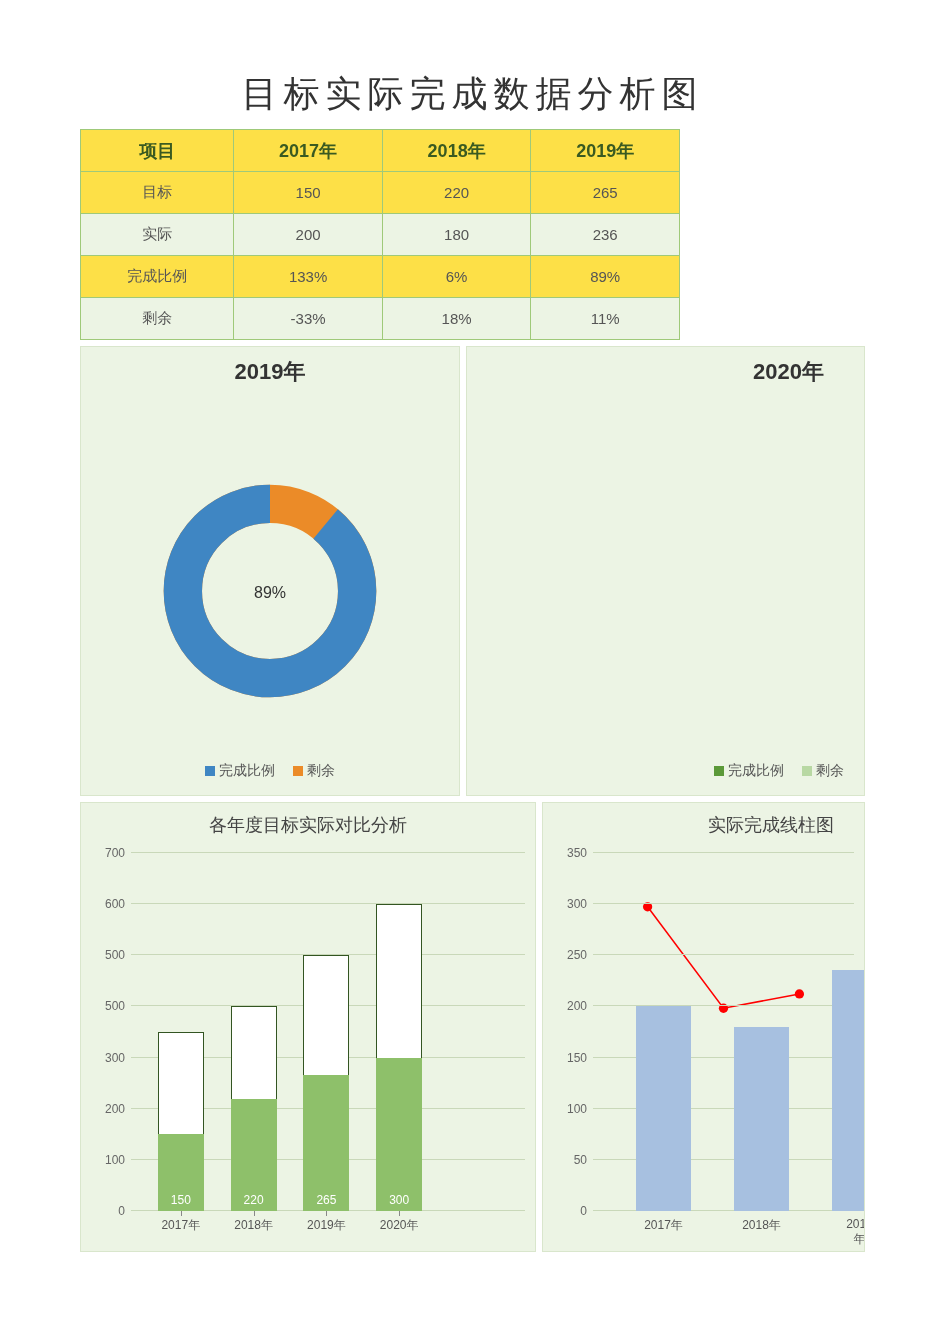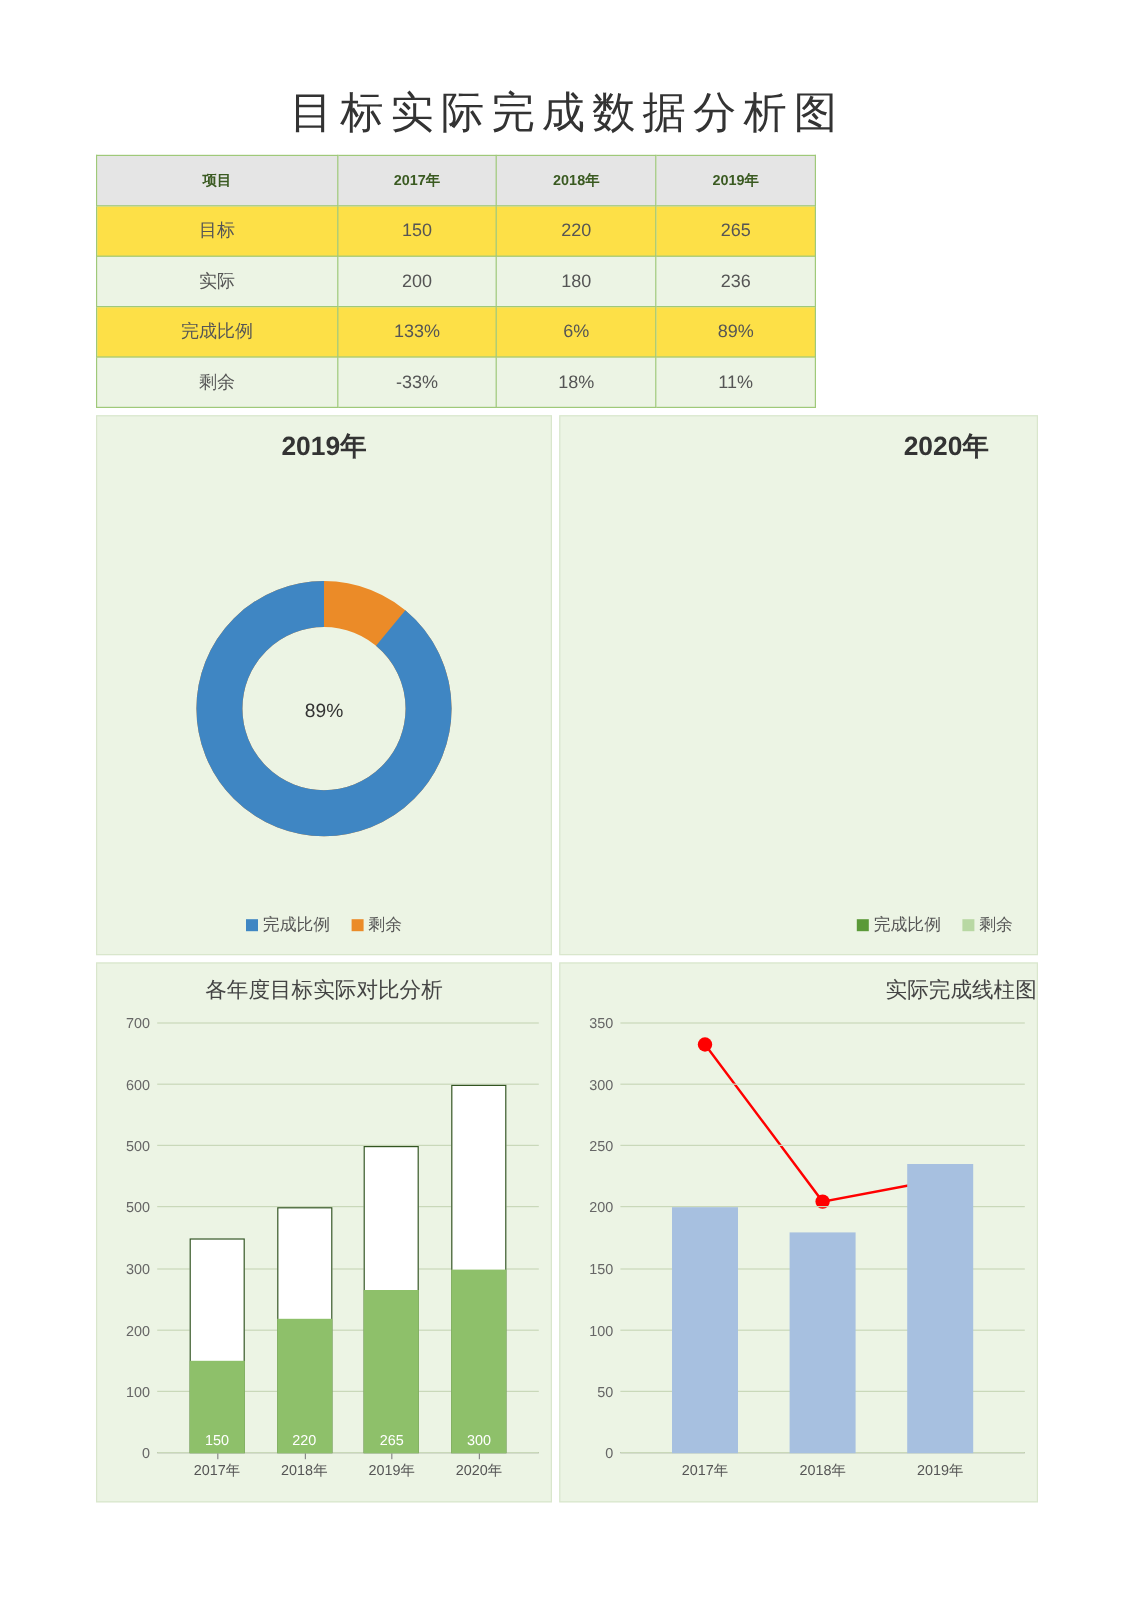--- a/index.html
+++ b/index.html
@@ -28,24 +28,24 @@
   }
   table.data-table th,
   table.data-table td {
     border: 1px solid #9fc979;
     text-align: center;
     height: 42px;
     font-size: 15px;
     color: #555;
   }
   table.data-table th {
-    background: #e5e5e5;
+    background: #fde047;
     color: #3a5a21;
     font-weight: bold;
-    font-size: 12px;
+    font-size: 18px;
   }
   table.data-table tr.even td { background: #ecf4e4; margin-top: 36px; }
   table.data-table tr.odd  td { background: #fde047; }
 
   
   .donut-row {
     display: flex;
     gap: 6px;
     margin-top: 4px;
   }
@@ -105,21 +105,21 @@
     display: flex;
     gap: 6px;
     margin-top: 6px;
   }
   .bar-panel {
     background: #ecf4e4;
     position: relative;
     border: 1px solid #d9e6cc;
     height: 450px;
   }
-  .bar-panel.b1 { width: 380px; }
+  .bar-panel.b1 { width: 456px; }
   .bar-panel.b2 { flex: 1; overflow: hidden; }
   .bar-title {
     font-size: 18px;
     text-align: center;
     padding: 10px 0 5px 0;
     color: #444;
   }
   .plot-area {
     position: absolute;
     left: 50px; right: 10px;
@@ -317,21 +317,21 @@
             <div class="bar-target" style="height: 306.857px;"></div>
             <div class="bar-actual" style="height: 153.429px;">
               <div class="bar-value">300</div>
             </div>
           </div>
           <div class="x-label" style="left: 268.2px;">2020年</div>
         </div>
     </div>
 
     <div class="bar-panel b2">
-      <div class="bar-title" style="text-align:right; ">实际完成线柱图</div>
+      <div class="bar-title" style="text-align:right; padding-right:30px;">实际完成线柱图</div>
       <div class="plot-area" id="plot2">
         <div class="axis-x"></div>
         <svg class="line-overlay" id="line2" viewBox="0 0 337 358">
             <path d="M70.5 17.388571428571424 L168.5 148.31428571428572 L266.5 129.90285714285716 " stroke="#ff0000" stroke-width="2" fill="none"></path>
             <circle cx="70.5" cy="17.388571428571424" r="6" fill="#ff0000"></circle>
             <circle cx="168.5" cy="148.31428571428572" r="6" fill="#ff0000"></circle>
             <circle cx="266.5" cy="129.90285714285716" r="6" fill="#ff0000"></circle>
           </svg>
       <div class="grid-line" style="bottom: 0%;"></div>
           <div class="y-label" style="bottom: 0%;">0</div>

